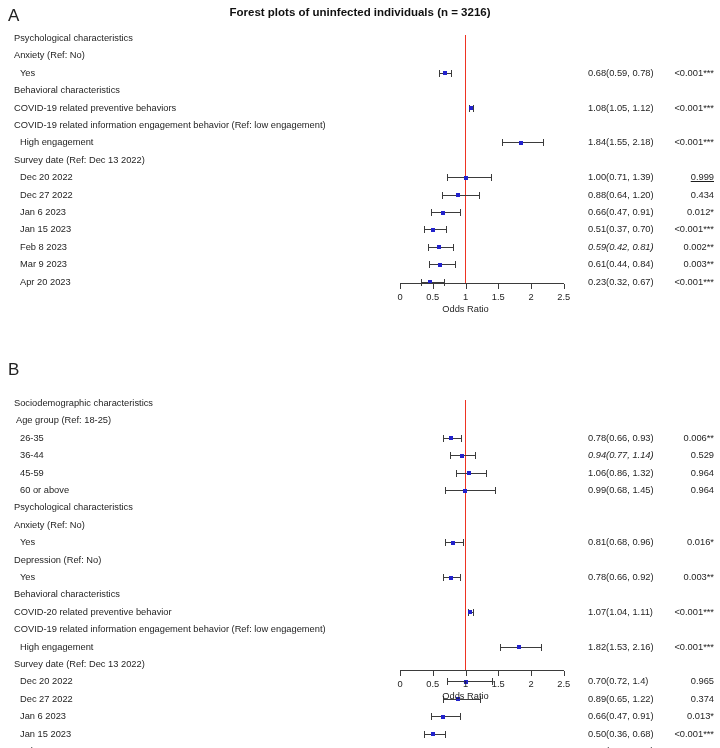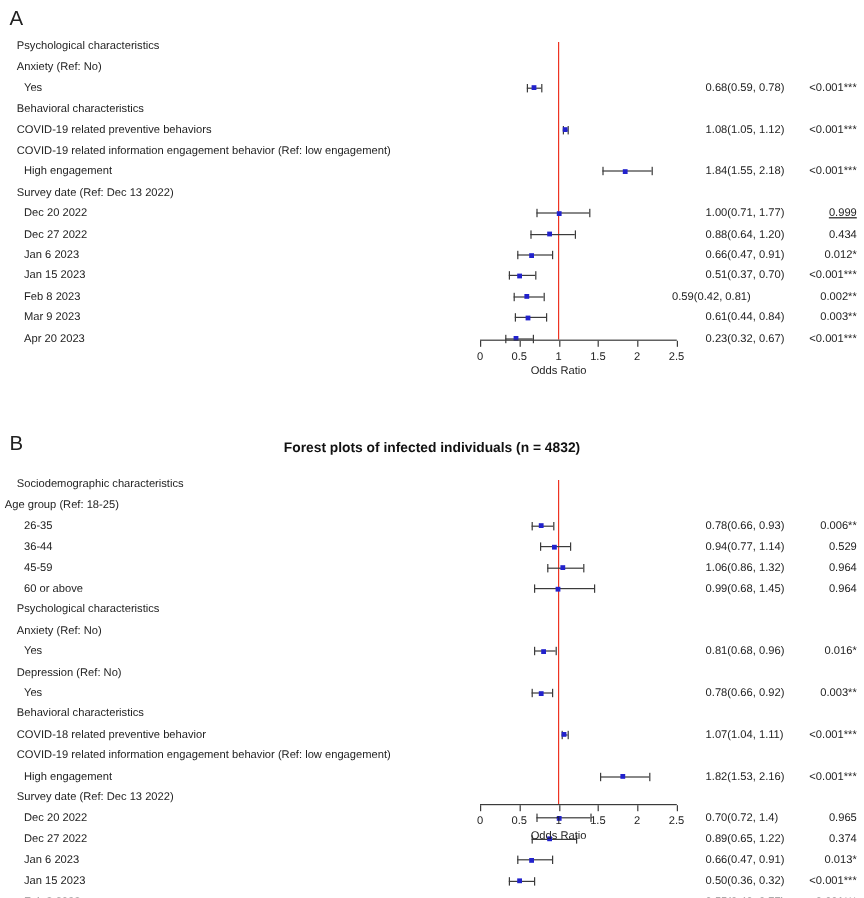--- a/index.html
+++ b/index.html
@@ -124,20 +124,21 @@
     color: #1e1e1e;
     text-align: center;
     width: 120px;
   }
 </style>
 </head>
 <body>
 
 <div class="panel" id="panel-a">
   <div class="panel-letter" style="top:6px;">A</div>
+  <div class="panel-title" style="top:6px;">Forest plots of uninfected individuals (n = 3216)</div>
   <div class="plot-area" id="plot-a">
       <div class="ref-line" style="left: 465px; top: 35px; height: 248px;"></div>
       <div class="row-label" style="left: 14px; top: 33px;">Psychological characteristics</div>
       <div class="row-label" style="left: 14px; top: 50.4px;">Anxiety (Ref: No)</div>
       <div class="row-label indent" style="left: 14px; top: 67.8px;">Yes</div>
       <div class="ci-line" style="left: 438.645px; width: 12.445px; top: 72.8px;"></div>
       <div class="ci-cap" style="left: 438.645px; top: 69.8px;"></div>
       <div class="ci-cap" style="left: 451.09px; top: 69.8px;"></div>
       <div class="point-est" style="left: 442.54px; top: 71.3px;"></div>
       <div class="est-text" style="left: 588px; top: 67.8px;">0.68(0.59, 0.78)</div>
@@ -157,21 +158,21 @@
       <div class="ci-cap" style="left: 542.79px; top: 139.4px;"></div>
       <div class="point-est" style="left: 518.52px; top: 140.9px;"></div>
       <div class="est-text" style="left: 588px; top: 137.4px;">1.84(1.55, 2.18)</div>
       <div class="p-text" style="left: 594px; width: 120px; top: 137.4px;">&lt;0.001***</div>
       <div class="row-label" style="left: 14px; top: 154.8px;">Survey date (Ref: Dec 13 2022)</div>
       <div class="row-label indent" style="left: 14px; top: 172.2px;">Dec 20 2022</div>
       <div class="ci-line" style="left: 446.505px; width: 44.54px; top: 177.2px;"></div>
       <div class="ci-cap" style="left: 446.505px; top: 174.2px;"></div>
       <div class="ci-cap" style="left: 491.045px; top: 174.2px;"></div>
       <div class="point-est" style="left: 463.5px; top: 175.7px;"></div>
-      <div class="est-text" style="left: 588px; top: 172.2px;">1.00(0.71, 1.77)</div>
+      <div class="est-text" style="left: 588px; top: 172.2px;">1.00(0.71, 1.39)</div>
       <div class="p-text" style="left: 594px; width: 120px; top: 172.2px; text-decoration: underline;">0.999</div>
       <div class="row-label indent" style="left: 14px; top: 189.6px;">Dec 27 2022</div>
       <div class="ci-line" style="left: 441.92px; width: 36.68px; top: 194.6px;"></div>
       <div class="ci-cap" style="left: 441.92px; top: 191.6px;"></div>
       <div class="ci-cap" style="left: 478.6px; top: 191.6px;"></div>
       <div class="point-est" style="left: 455.64px; top: 193.1px;"></div>
       <div class="est-text" style="left: 588px; top: 189.6px;">0.88(0.64, 1.20)</div>
       <div class="p-text" style="left: 594px; width: 120px; top: 189.6px;">0.434</div>
       <div class="row-label indent" style="left: 14px; top: 207px;">Jan 6 2023</div>
       <div class="ci-line" style="left: 430.785px; width: 28.82px; top: 212px;"></div>
@@ -185,21 +186,21 @@
       <div class="ci-cap" style="left: 424.235px; top: 226.4px;"></div>
       <div class="ci-cap" style="left: 445.85px; top: 226.4px;"></div>
       <div class="point-est" style="left: 431.405px; top: 227.9px;"></div>
       <div class="est-text" style="left: 588px; top: 224.4px;">0.51(0.37, 0.70)</div>
       <div class="p-text" style="left: 594px; width: 120px; top: 224.4px;">&lt;0.001***</div>
       <div class="row-label indent" style="left: 14px; top: 241.8px;">Feb 8 2023</div>
       <div class="ci-line" style="left: 427.51px; width: 25.545px; top: 246.8px;"></div>
       <div class="ci-cap" style="left: 427.51px; top: 243.8px;"></div>
       <div class="ci-cap" style="left: 453.055px; top: 243.8px;"></div>
       <div class="point-est" style="left: 436.645px; top: 245.3px;"></div>
-      <div class="est-text" style="left: 560px; top: 241.8px;">0.59(0.42, 0.81)</div>
+      <div class="est-text" style="left: 588px; top: 241.8px; font-style: italic;">0.59(0.42, 0.81)</div>
       <div class="p-text" style="left: 594px; width: 120px; top: 241.8px;">0.002**</div>
       <div class="row-label indent" style="left: 14px; top: 259.2px;">Mar 9 2023</div>
       <div class="ci-line" style="left: 428.82px; width: 26.2px; top: 264.2px;"></div>
       <div class="ci-cap" style="left: 428.82px; top: 261.2px;"></div>
       <div class="ci-cap" style="left: 455.02px; top: 261.2px;"></div>
       <div class="point-est" style="left: 437.955px; top: 262.7px;"></div>
       <div class="est-text" style="left: 588px; top: 259.2px;">0.61(0.44, 0.84)</div>
       <div class="p-text" style="left: 594px; width: 120px; top: 259.2px;">0.003**</div>
       <div class="row-label indent" style="left: 14px; top: 276.6px;">Apr 20 2023</div>
       <div class="ci-line" style="left: 420.96px; width: 22.925px; top: 281.6px;"></div>
@@ -220,38 +221,37 @@
       <div class="axis-tick" style="left: 531px; top: 284px;"></div>
       <div class="axis-tick-label" style="left: 531px; top: 292px;">2</div>
       <div class="axis-tick" style="left: 563.75px; top: 284px;"></div>
       <div class="axis-tick-label" style="left: 563.75px; top: 292px;">2.5</div>
       <div class="axis-title" style="left: 405.5px; top: 304px;">Odds Ratio</div>
     </div>
 </div>
 
 <div class="panel" id="panel-b">
   <div class="panel-letter" style="top:20px;">B</div>
-  <div class="panel-title" style="top:28px;">Forest plots of infected individuals (n = 4832)</div>
   <div class="plot-area" id="plot-b">
       <div class="ref-line" style="left: 465px; top: 60px; height: 270px;"></div>
       <div class="row-label" style="left: 14px; top: 58px;">Sociodemographic characteristics</div>
-      <div class="row-label" style="left: 4px; top: 75.4px;">Age group (Ref: 18-25)</div>
+      <div class="row-label" style="left: 16px; top: 75.4px;">Age group (Ref: 18-25)</div>
       <div class="row-label indent" style="left: 14px; top: 92.8px;">26-35</div>
       <div class="ci-line" style="left: 443.23px; width: 17.685px; top: 97.8px;"></div>
       <div class="ci-cap" style="left: 443.23px; top: 94.8px;"></div>
       <div class="ci-cap" style="left: 460.915px; top: 94.8px;"></div>
       <div class="point-est" style="left: 449.09px; top: 96.3px;"></div>
       <div class="est-text" style="left: 588px; top: 92.8px;">0.78(0.66, 0.93)</div>
       <div class="p-text" style="left: 594px; width: 120px; top: 92.8px;">0.006**</div>
       <div class="row-label indent" style="left: 14px; top: 110.2px;">36-44</div>
       <div class="ci-line" style="left: 450.435px; width: 24.235px; top: 115.2px;"></div>
       <div class="ci-cap" style="left: 450.435px; top: 112.2px;"></div>
       <div class="ci-cap" style="left: 474.67px; top: 112.2px;"></div>
       <div class="point-est" style="left: 459.57px; top: 113.7px;"></div>
-      <div class="est-text" style="left: 588px; top: 110.2px;">0.94(0.77, 1.14)</div>
+      <div class="est-text" style="left: 588px; top: 110.2px; font-style: italic;">0.94(0.77, 1.14)</div>
       <div class="p-text" style="left: 594px; width: 120px; top: 110.2px;">0.529</div>
       <div class="row-label indent" style="left: 14px; top: 127.6px;">45-59</div>
       <div class="ci-line" style="left: 456.33px; width: 30.13px; top: 132.6px;"></div>
       <div class="ci-cap" style="left: 456.33px; top: 129.6px;"></div>
       <div class="ci-cap" style="left: 486.46px; top: 129.6px;"></div>
       <div class="point-est" style="left: 467.43px; top: 131.1px;"></div>
       <div class="est-text" style="left: 588px; top: 127.6px;">1.06(0.86, 1.32)</div>
       <div class="p-text" style="left: 594px; width: 120px; top: 127.6px;">0.964</div>
       <div class="row-label indent" style="left: 14px; top: 145px;">60 or above</div>
       <div class="ci-line" style="left: 444.54px; width: 50.435px; top: 150px;"></div>
@@ -271,21 +271,21 @@
       <div class="p-text" style="left: 594px; width: 120px; top: 197.2px;">0.016*</div>
       <div class="row-label" style="left: 14px; top: 214.6px;">Depression (Ref: No)</div>
       <div class="row-label indent" style="left: 14px; top: 232px;">Yes</div>
       <div class="ci-line" style="left: 443.23px; width: 17.03px; top: 237px;"></div>
       <div class="ci-cap" style="left: 443.23px; top: 234px;"></div>
       <div class="ci-cap" style="left: 460.26px; top: 234px;"></div>
       <div class="point-est" style="left: 449.09px; top: 235.5px;"></div>
       <div class="est-text" style="left: 588px; top: 232px;">0.78(0.66, 0.92)</div>
       <div class="p-text" style="left: 594px; width: 120px; top: 232px;">0.003**</div>
       <div class="row-label" style="left: 14px; top: 249.4px;">Behavioral characteristics</div>
-      <div class="row-label" style="left: 14px; top: 266.8px;">COVID-18 related preventive behavior</div>
+      <div class="row-label" style="left: 14px; top: 266.8px;">COVID-20 related preventive behavior</div>
       <div class="ci-line" style="left: 468.12px; width: 4.585px; top: 271.8px;"></div>
       <div class="ci-cap" style="left: 468.12px; top: 268.8px;"></div>
       <div class="ci-cap" style="left: 472.705px; top: 268.8px;"></div>
       <div class="point-est" style="left: 468.085px; top: 270.3px;"></div>
       <div class="est-text" style="left: 588px; top: 266.8px;">1.07(1.04, 1.11)</div>
       <div class="p-text" style="left: 594px; width: 120px; top: 266.8px;">&lt;0.001***</div>
       <div class="row-label" style="left: 14px; top: 284.2px;">COVID-19 related information engagement behavior (Ref: low engagement)</div>
       <div class="row-label indent" style="left: 14px; top: 301.6px;">High engagement</div>
       <div class="ci-line" style="left: 500.215px; width: 41.265px; top: 306.6px;"></div>
       <div class="ci-cap" style="left: 500.215px; top: 303.6px;"></div>
@@ -313,21 +313,21 @@
       <div class="ci-cap" style="left: 430.785px; top: 373.2px;"></div>
       <div class="ci-cap" style="left: 459.605px; top: 373.2px;"></div>
       <div class="point-est" style="left: 441.23px; top: 374.7px;"></div>
       <div class="est-text" style="left: 588px; top: 371.2px;">0.66(0.47, 0.91)</div>
       <div class="p-text" style="left: 594px; width: 120px; top: 371.2px;">0.013*</div>
       <div class="row-label indent" style="left: 14px; top: 388.6px;">Jan 15 2023</div>
       <div class="ci-line" style="left: 423.58px; width: 20.96px; top: 393.6px;"></div>
       <div class="ci-cap" style="left: 423.58px; top: 390.6px;"></div>
       <div class="ci-cap" style="left: 444.54px; top: 390.6px;"></div>
       <div class="point-est" style="left: 430.75px; top: 392.1px;"></div>
-      <div class="est-text" style="left: 588px; top: 388.6px;">0.50(0.36, 0.32)</div>
+      <div class="est-text" style="left: 588px; top: 388.6px;">0.50(0.36, 0.68)</div>
       <div class="p-text" style="left: 594px; width: 120px; top: 388.6px;">&lt;0.001***</div>
       <div class="row-label indent" style="left: 14px; top: 406px;">Feb 8 2023</div>
       <div class="est-text" style="left: 588px; top: 406px;">0.55(0.40, 0.77)</div>
       <div class="p-text" style="left: 594px; width: 120px; top: 406px;">&lt;0.001***</div>
       <div class="axis-line" style="left: 400px; width: 163.75px; top: 330px;"></div>
       <div class="axis-tick" style="left: 400px; top: 331px;"></div>
       <div class="axis-tick-label" style="left: 400px; top: 339px;">0</div>
       <div class="axis-tick" style="left: 432.75px; top: 331px;"></div>
       <div class="axis-tick-label" style="left: 432.75px; top: 339px;">0.5</div>
       <div class="axis-tick" style="left: 465.5px; top: 331px;"></div>

